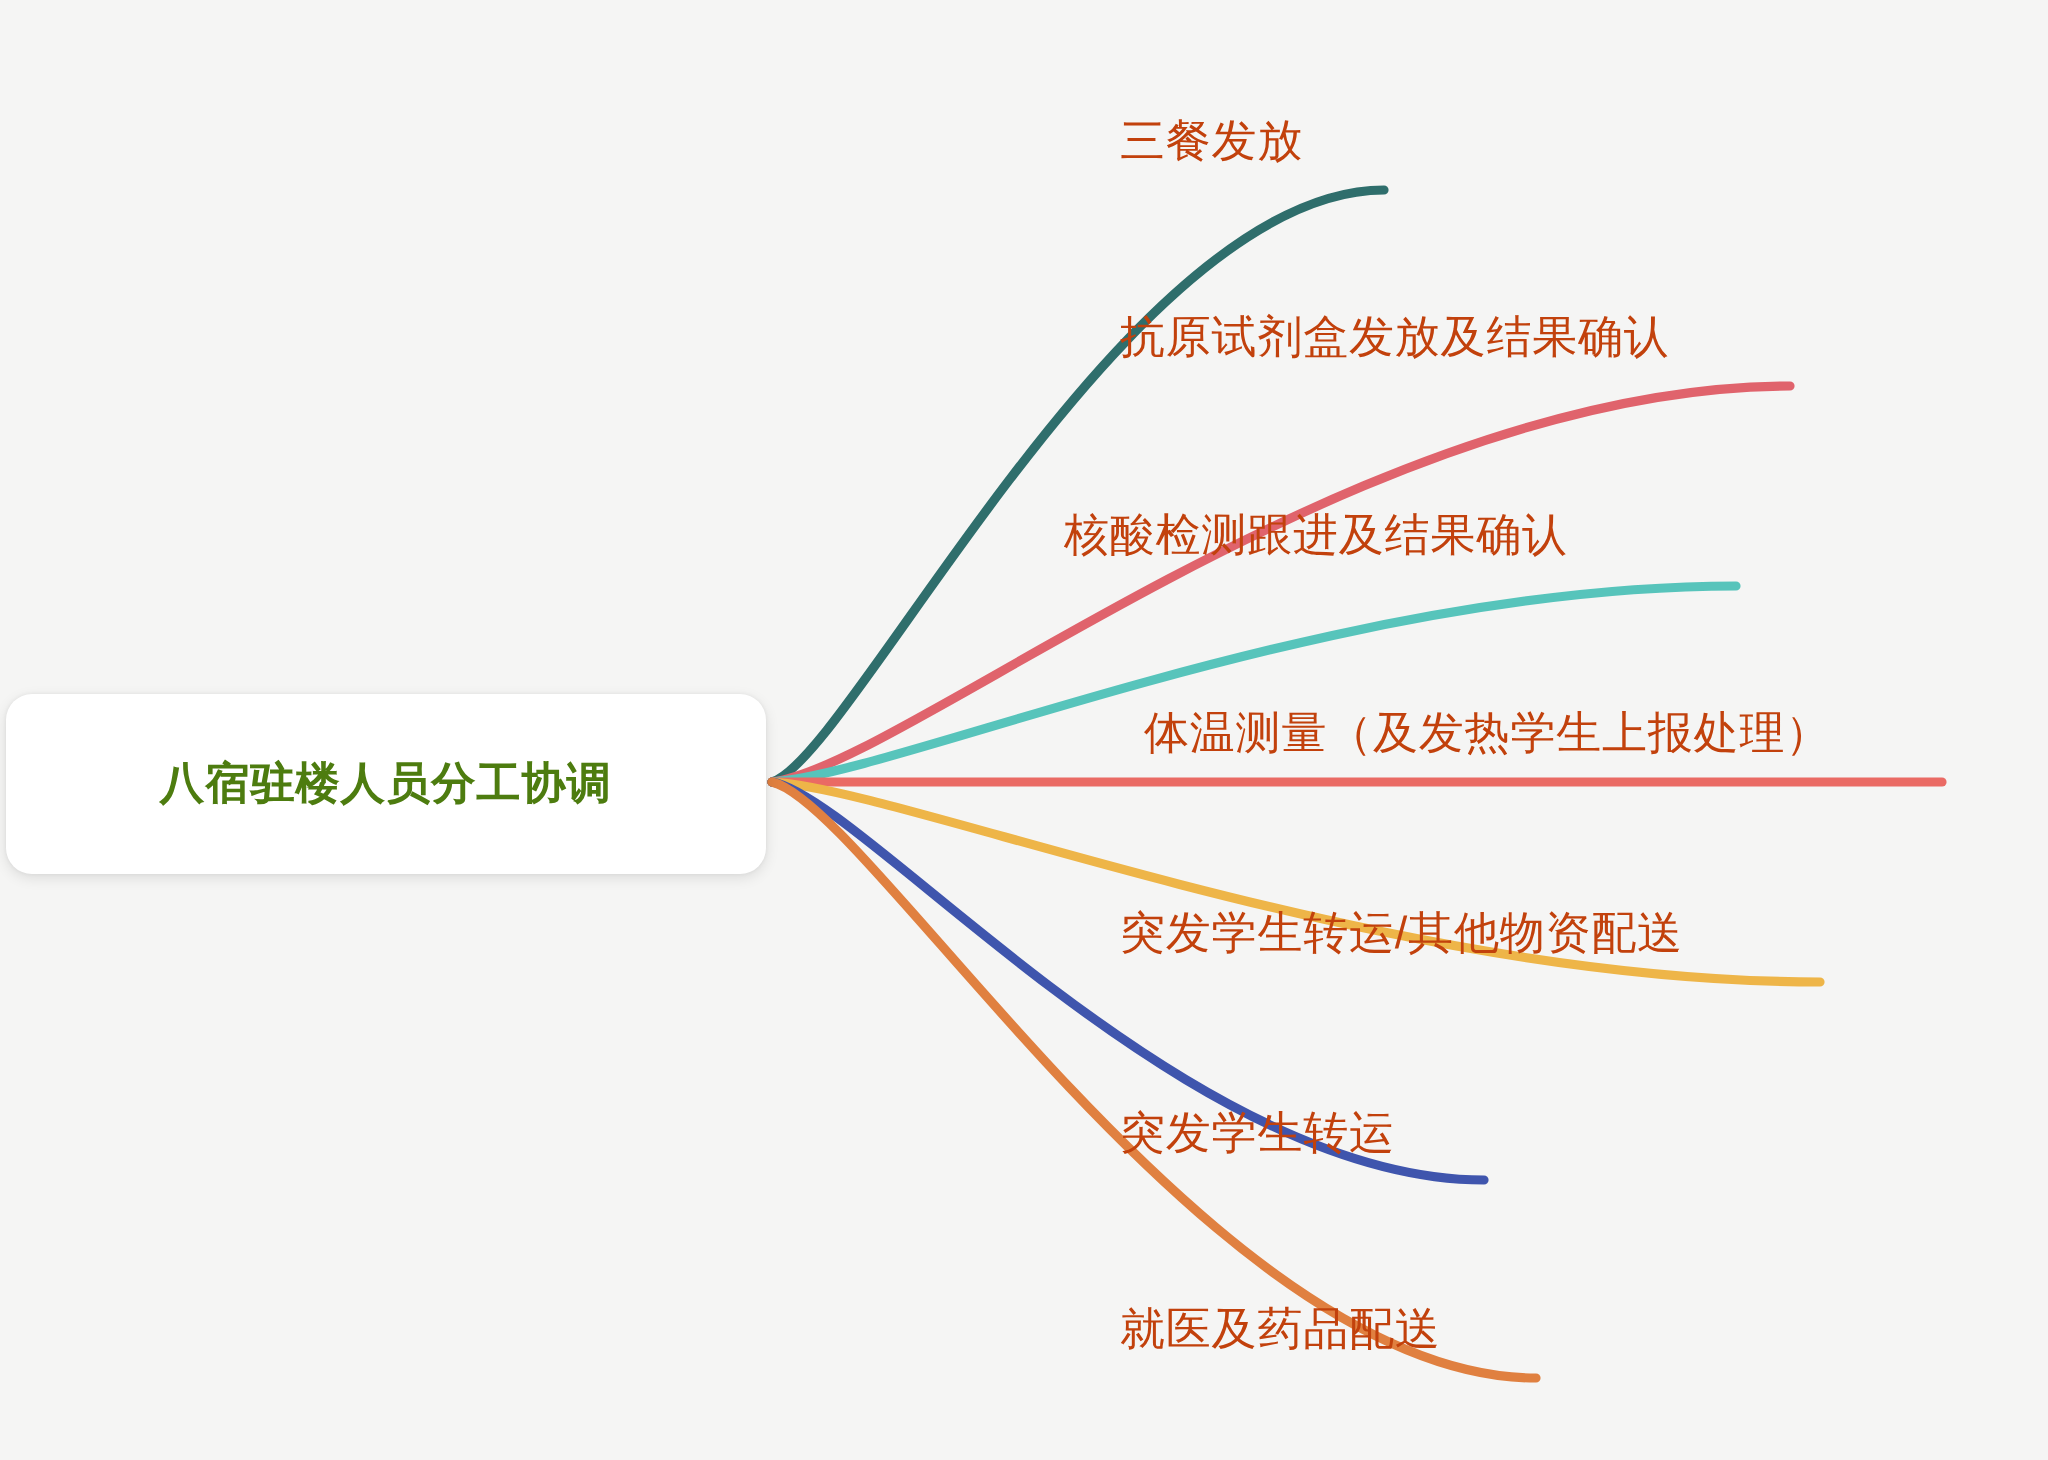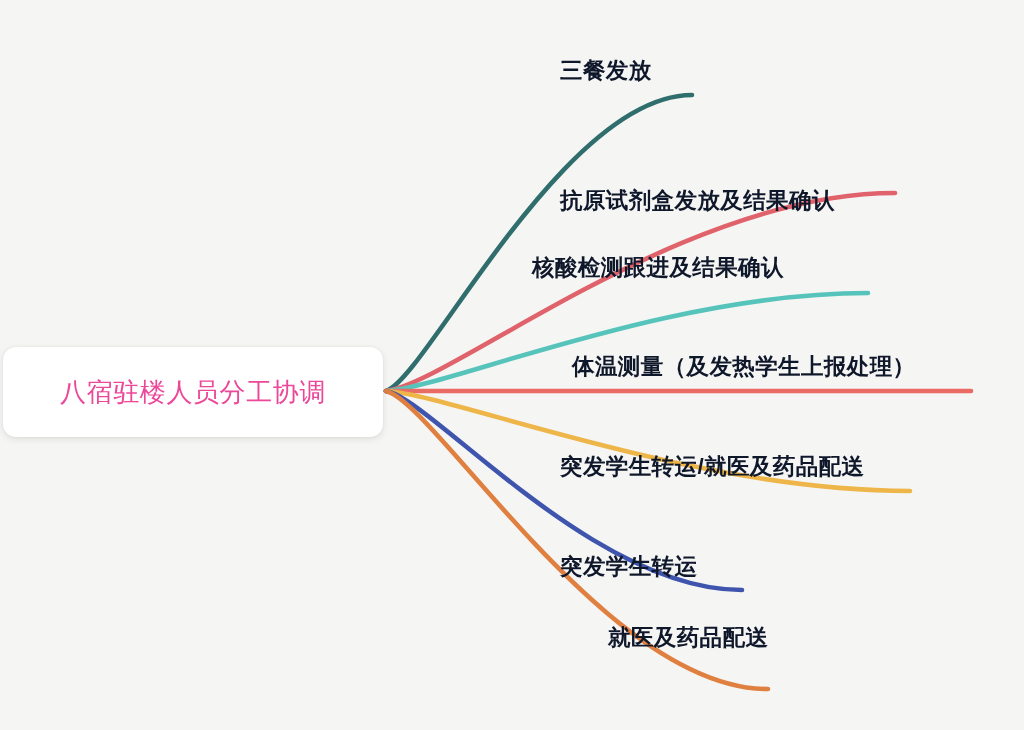--- a/index.html
+++ b/index.html
@@ -37,34 +37,33 @@
     height: 90px;
     background: #ffffff;
     border-radius: 13px;
     box-shadow: 0 2px 7px rgba(0,0,0,0.10), 0 0 2px rgba(0,0,0,0.06);
     display: flex;
     align-items: center;
     justify-content: center;
     box-sizing: border-box;
   }
   .root-label {
-    font-size: 26px;
-    color: #ec4899;
+    font-size: 22px;
+    color: #4d7c0f;
     letter-spacing: 0.6px;
-    font-weight: 400;
+    font-weight: 700;
     white-space: nowrap;
   }
   .branch-label {
     position: absolute;
     font-size: 22.5px;
-    color: #0f172a;
+    color: #c2410c;
     letter-spacing: 0.4px;
     white-space: nowrap;
     line-height: 1;
-    font-weight: bold;
   }
 </style>
 </head>
 <body>
 
 <div id="mindmap">
 
   <svg class="branch-svg" id="branch-svg" viewBox="0 0 1024 730" xmlns="http://www.w3.org/2000/svg">
       <path d="M 386 391 C 425.78 379.16, 563.48 95, 692 95" fill="none" stroke="#2f6e6c" stroke-width="4.6" stroke-linecap="round"></path>
       <path d="M 386 391 C 452.17 383.08, 681.22 193, 895 193" fill="none" stroke="#e0636c" stroke-width="4.6" stroke-linecap="round"></path>
@@ -74,21 +73,21 @@
       <path d="M 386 391 C 432.28 398.96, 592.48 590, 742 590" fill="none" stroke="#3f55ad" stroke-width="4.6" stroke-linecap="round"></path>
       <path d="M 386 391 C 435.66 402.92, 607.56 689, 768 689" fill="none" stroke="#e08040" stroke-width="4.6" stroke-linecap="round"></path>
     </svg>
 
   <div class="root-node">
     <span class="root-label">八宿驻楼人员分工协调</span>
   </div>
 
   <div id="labels">
       <div class="branch-label" style="left: 560px; top: 60px;">三餐发放</div>
-      <div class="branch-label" style="left: 560px; top: 158px; margin-top: 32px;">抗原试剂盒发放及结果确认</div>
+      <div class="branch-label" style="left: 560px; top: 158px;">抗原试剂盒发放及结果确认</div>
       <div class="branch-label" style="left: 532px; top: 257px;">核酸检测跟进及结果确认</div>
       <div class="branch-label" style="left: 532px; top: 356px; margin-left: 40px;">体温测量（及发热学生上报处理）</div>
-      <div class="branch-label" style="left: 560px; top: 456px;">突发学生转运/就医及药品配送</div>
+      <div class="branch-label" style="left: 560px; top: 456px;">突发学生转运/其他物资配送</div>
       <div class="branch-label" style="left: 560px; top: 556px;">突发学生转运</div>
-      <div class="branch-label" style="left: 560px; top: 627px; margin-left: 48px;">就医及药品配送</div>
+      <div class="branch-label" style="left: 560px; top: 654px;">就医及药品配送</div>
     </div>
 
 </div>
 
 </body></html>

